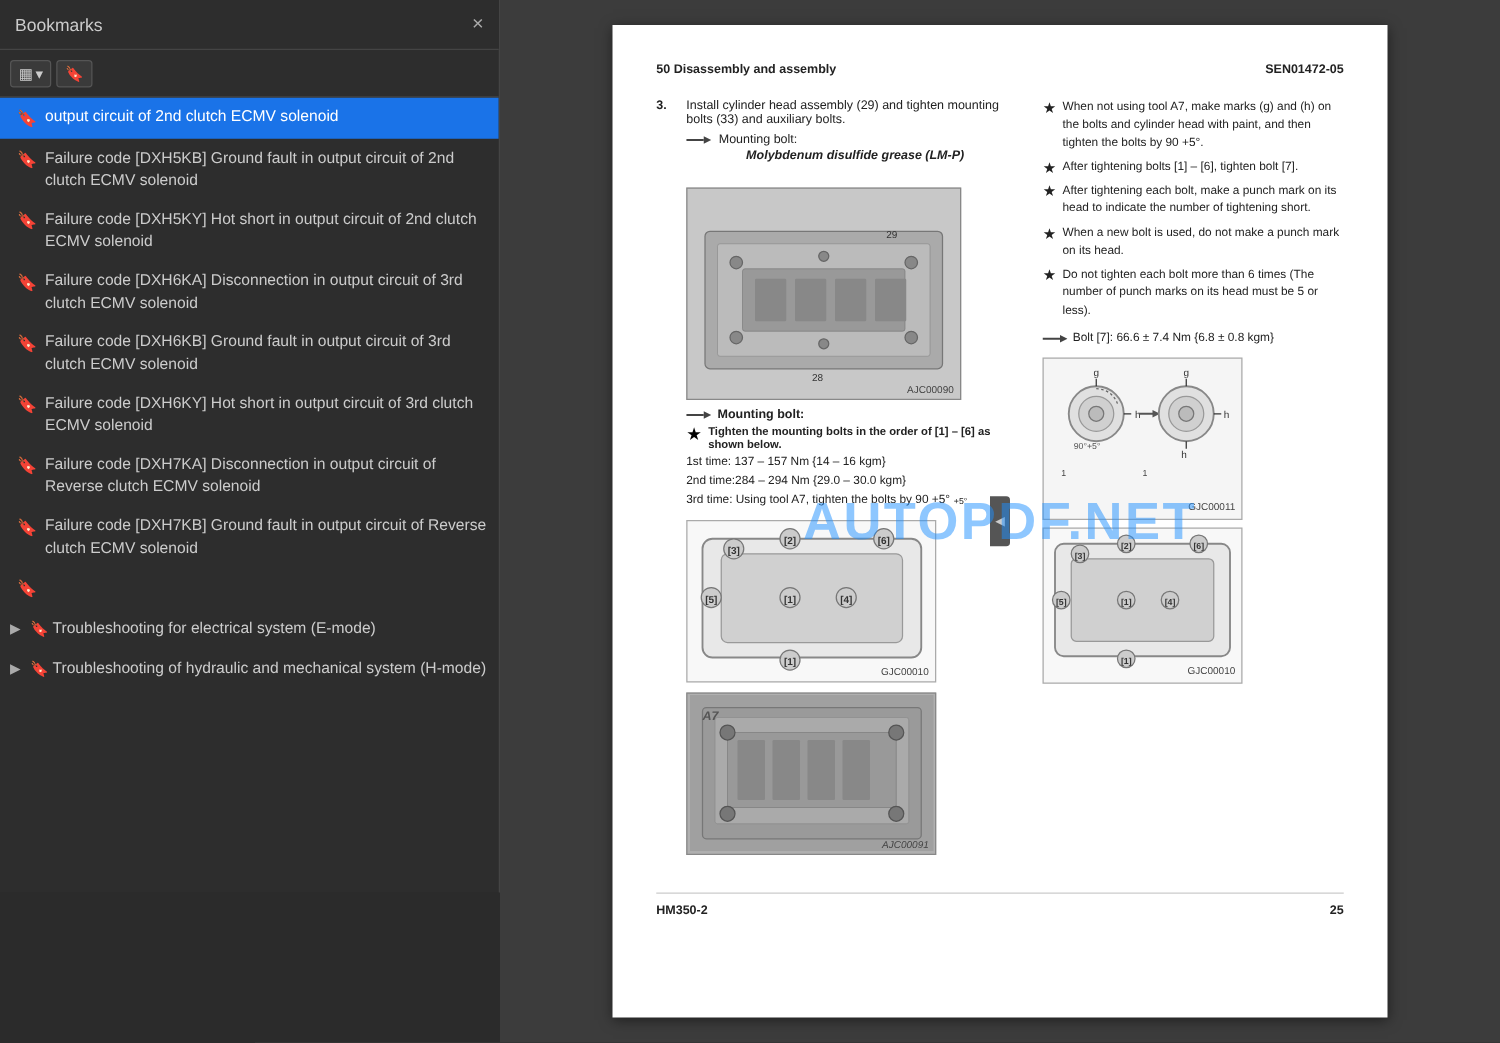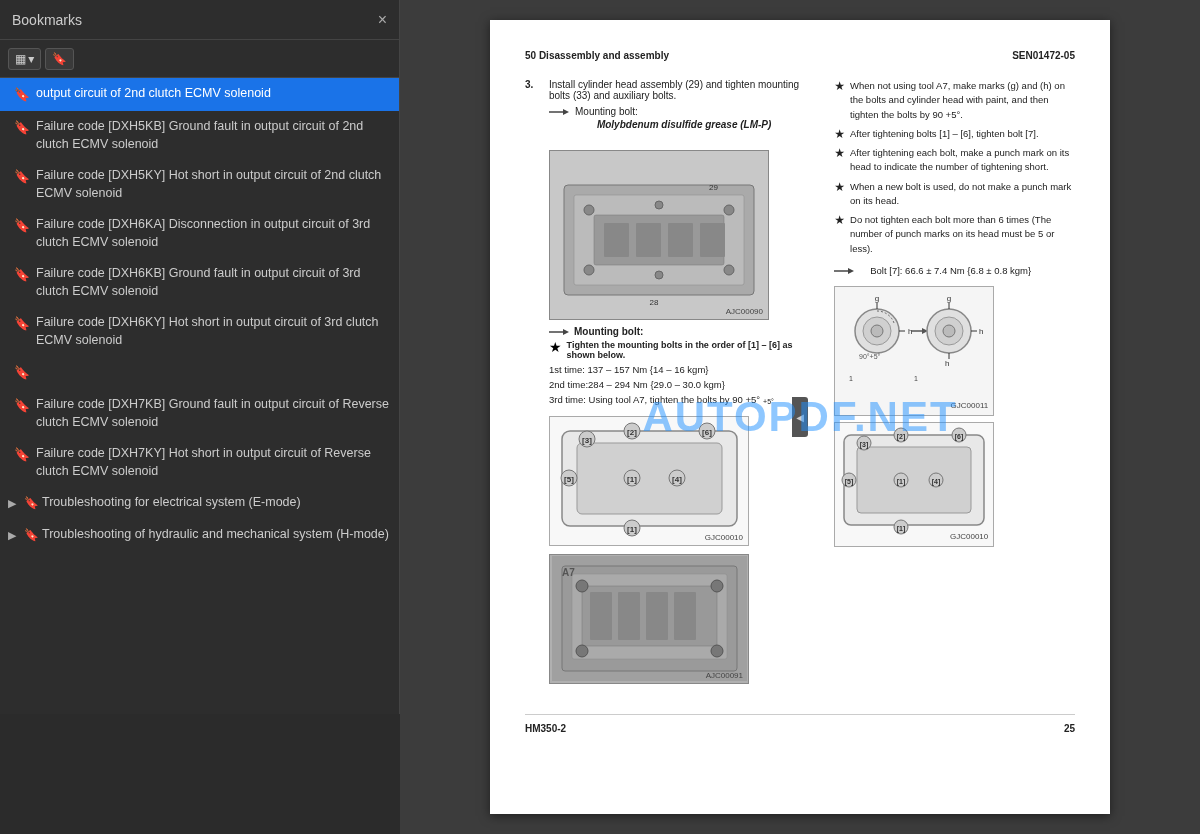--- a/index.html
+++ b/index.html
@@ -356,30 +356,30 @@
       <span class="bookmark-text">Failure code [DXH6KB] Ground fault in output circuit of 3rd clutch ECMV solenoid</span>
     </div>
 
     <div class="bookmark-item">
       <span class="bookmark-icon">🔖</span>
       <span class="bookmark-text">Failure code [DXH6KY] Hot short in output circuit of 3rd clutch ECMV solenoid</span>
     </div>
 
     <div class="bookmark-item">
       <span class="bookmark-icon">🔖</span>
+      <span class="bookmark-text">Failure code [DXH7KA] Disconnection in output circuit of Reverse clutch ECMV solenoid</span>
     </div>
 
     <div class="bookmark-item">
       <span class="bookmark-icon">🔖</span>
       <span class="bookmark-text">Failure code [DXH7KB] Ground fault in output circuit of Reverse clutch ECMV solenoid</span>
     </div>
 
     <div class="bookmark-item">
       <span class="bookmark-icon">🔖</span>
-      <span class="bookmark-text">Failure code [DXH7KY] Hot short in output circuit of Reverse clutch ECMV solenoid</span>
     </div>
 
     <div class="bookmark-tree-item">
       <span class="tree-arrow">▶</span>
       <span class="tree-icon">🔖</span>
       <span class="bookmark-text">Troubleshooting for electrical system (E-mode)</span>
     </div>
 
     <div class="bookmark-tree-item">
       <span class="tree-arrow">▶</span>
@@ -496,21 +496,21 @@
 
                   <circle cx="120" cy="57" r="8" fill="#ccc" stroke="#777" stroke-width="1"></circle>
                   <text x="120" y="61" fill="#333" font-size="8" text-anchor="middle" font-weight="bold">[4]</text>
 
                   <circle cx="75" cy="107" r="8" fill="#ccc" stroke="#777" stroke-width="1"></circle>
                   <text x="75" y="111" fill="#333" font-size="8" text-anchor="middle" font-weight="bold">[1]</text>
                 </svg>
                 <span style="position:absolute; bottom:3px; right:5px; font-size:8px; color:#444;">GJC00010</span>
               </div>
 
-              <div style="width:200px; height:130px; background:#b0b0b0; border:1px solid #888; margin:8px 0 0; display:flex; align-items:center; justify-content:center; position:relative; overflow:hidden;">
+              <div style="width:200px; height:130px; background:#b0b0b0; border:1px solid #888; margin:8px 0 0; display:flex; align-items:center; justify-content:center; position:relative; overflow:hidden;font-style:italic;">
                 <svg width="195" height="125" viewBox="0 0 195 125">
                   <rect x="0" y="0" width="195" height="125" fill="#a0a0a0"></rect>
                   <rect x="10" y="10" width="175" height="105" rx="3" fill="#9a9a9a" stroke="#777" stroke-width="1"></rect>
                   <rect x="20" y="18" width="155" height="85" rx="2" fill="#aaa" stroke="#888" stroke-width="0.5"></rect>
                   <text x="10" y="20" fill="#555" font-size="10" font-weight="bold">A7</text>
                   <rect x="30" y="30" width="135" height="60" rx="2" fill="#999" stroke="#777" stroke-width="0.5"></rect>
                   <rect x="38" y="36" width="22" height="48" rx="1" fill="#888"></rect>
                   <rect x="66" y="36" width="22" height="48" rx="1" fill="#888"></rect>
                   <rect x="94" y="36" width="22" height="48" rx="1" fill="#888"></rect>
                   <rect x="122" y="36" width="22" height="48" rx="1" fill="#888"></rect>
@@ -543,21 +543,21 @@
             </div>
             <div class="note-item">
               <span class="note-star">★</span>
               <span>When a new bolt is used, do not make a punch mark on its head.</span>
             </div>
             <div class="note-item">
               <span class="note-star">★</span>
               <span>Do not tighten each bolt more than 6 times (The number of punch marks on its head must be 5 or less).</span>
             </div>
 
-            <div style="display:flex; align-items:center; gap:16px; margin: 8px 0 8px;">
+            <div style="display:flex; align-items:center; gap:4px; margin: 8px 0 8px;">
               <svg width="20" height="10">
                   <line x1="0" y1="5" x2="14" y2="5" stroke="#444" stroke-width="1.5"></line>
                   <polygon points="14,2 20,5 14,8" fill="#444"></polygon>
                 </svg>
               <span style="font-size:9.5px;">Bolt [7]: 66.6 ± 7.4 Nm {6.8 ± 0.8 kgm}</span>
             </div>
 
             <div style="width:160px; height:130px; background:#f5f5f5; border:1px solid #aaa; margin:6px 0; position:relative; display:flex; align-items:center; justify-content:center;">
               <svg width="150" height="120" viewBox="0 0 150 120">
 

